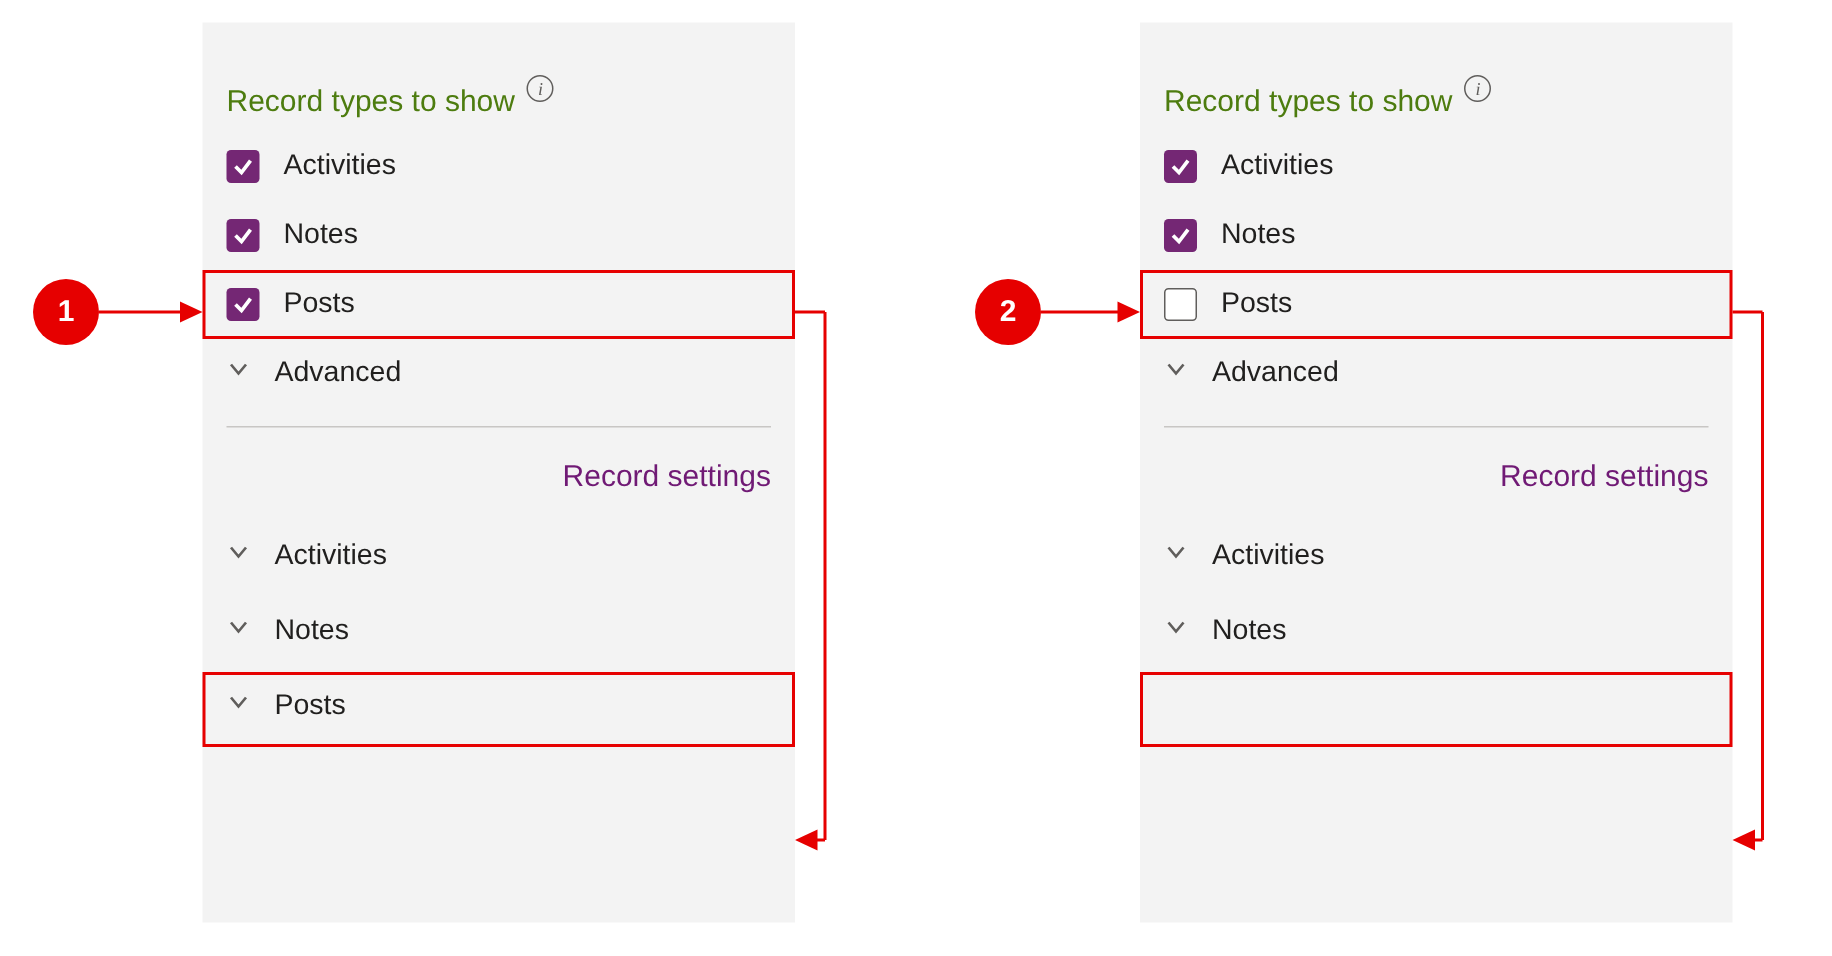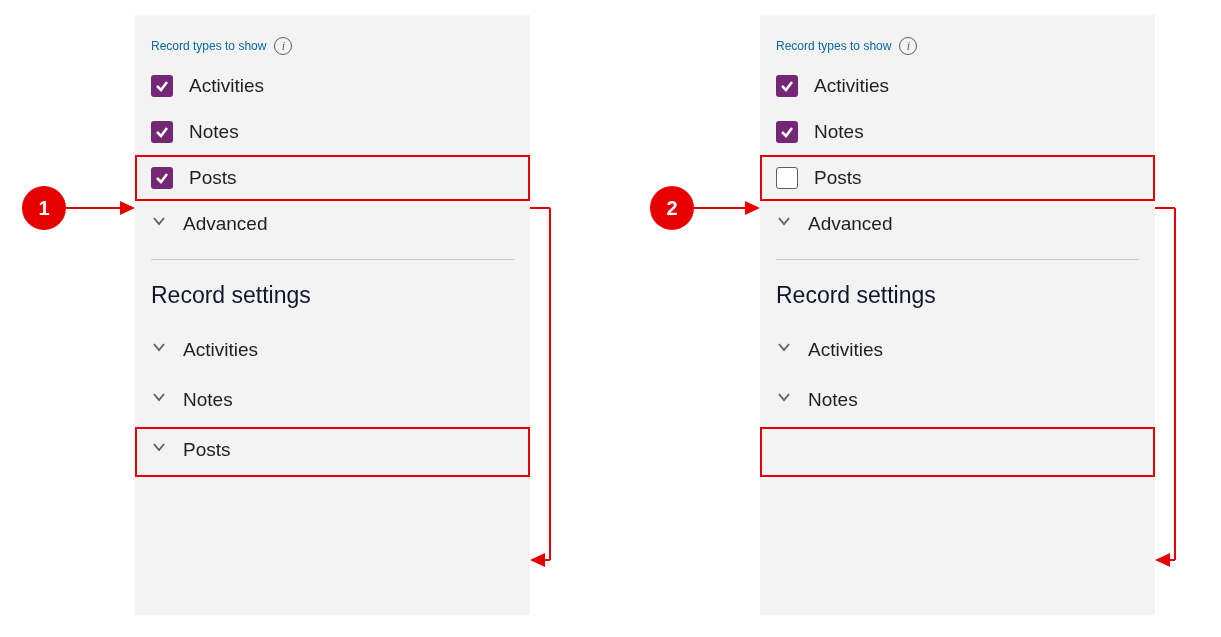--- a/index.html
+++ b/index.html
@@ -21,23 +21,24 @@
   #panel-left { left: 135px; top: 15px; height: 600px; }
   #panel-right { left: 760px; top: 15px; height: 600px; }
 
   .section-heading-row {
     display: flex;
     align-items: center;
     gap: 8px;
     padding: 22px 20px 8px 16px;
   }
   .section-heading {
-    font-size: 12px;
+    font-size: 20px;
     font-weight: 400;
-    color: #0369a1;
+    color: #4d7c0f;
+    margin-top: 20px;
   }
   .info-circle {
     width: 18px; height: 18px;
     border: 1.5px solid #605e5c;
     border-radius: 50%;
     display: flex; align-items: center; justify-content: center;
     font-size: 12px; font-family: Georgia, serif; font-style: italic;
     color: #605e5c;
     line-height: 1;
   }
@@ -80,24 +81,25 @@
   .chevron svg { stroke: #605e5c; stroke-width: 1.8; fill: none; }
   .expander-label { font-size: 19px; }
 
   .divider {
     height: 1px;
     background: #c8c6c4;
     margin: 8px 16px;
   }
 
   .subheading {
-    font-size: 23px;
+    font-size: 20px;
     font-weight: 400;
-    color: #0f172a;
+    color: #701a75;
     padding: 14px 16px 18px 16px;
+    text-align: right;
   }
 
   .empty-highlight {
     height: 50px;
     margin: 0;
     outline: 2px solid #e60000;
     outline-offset: -2px;
   }
 
   

